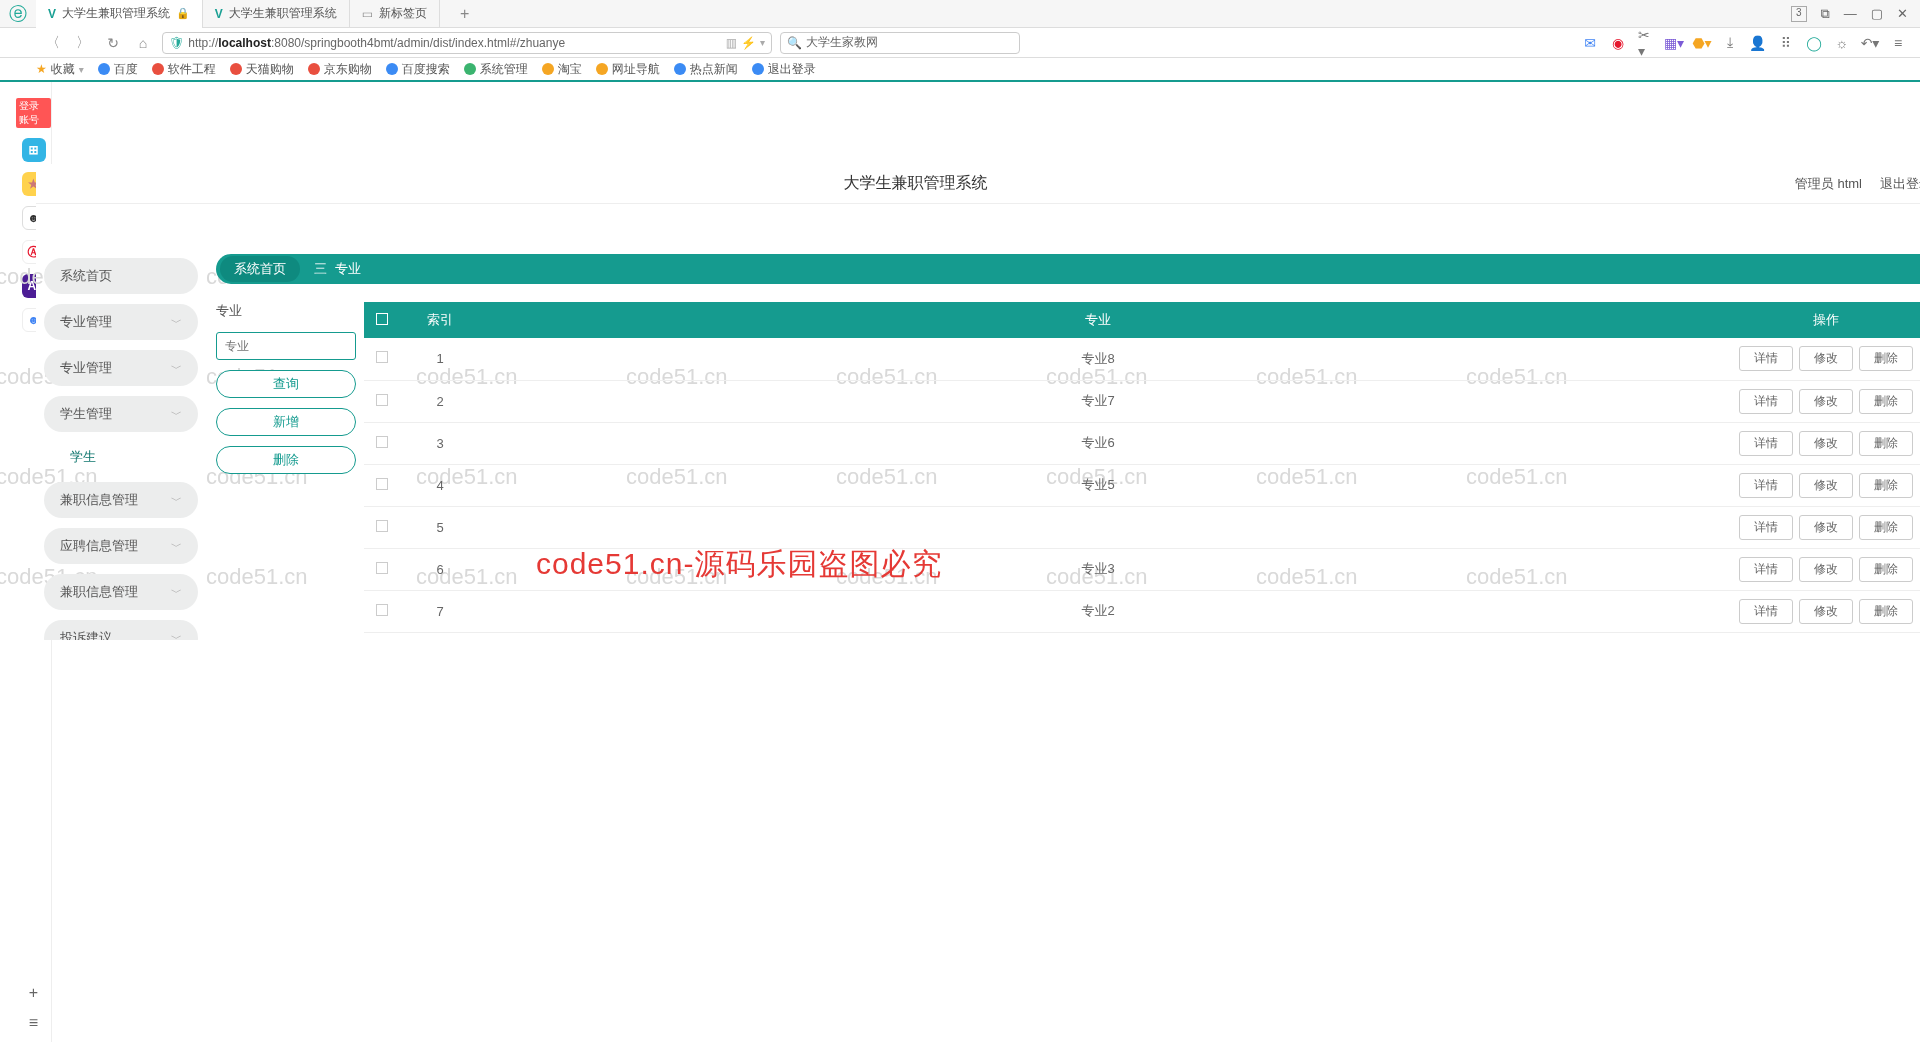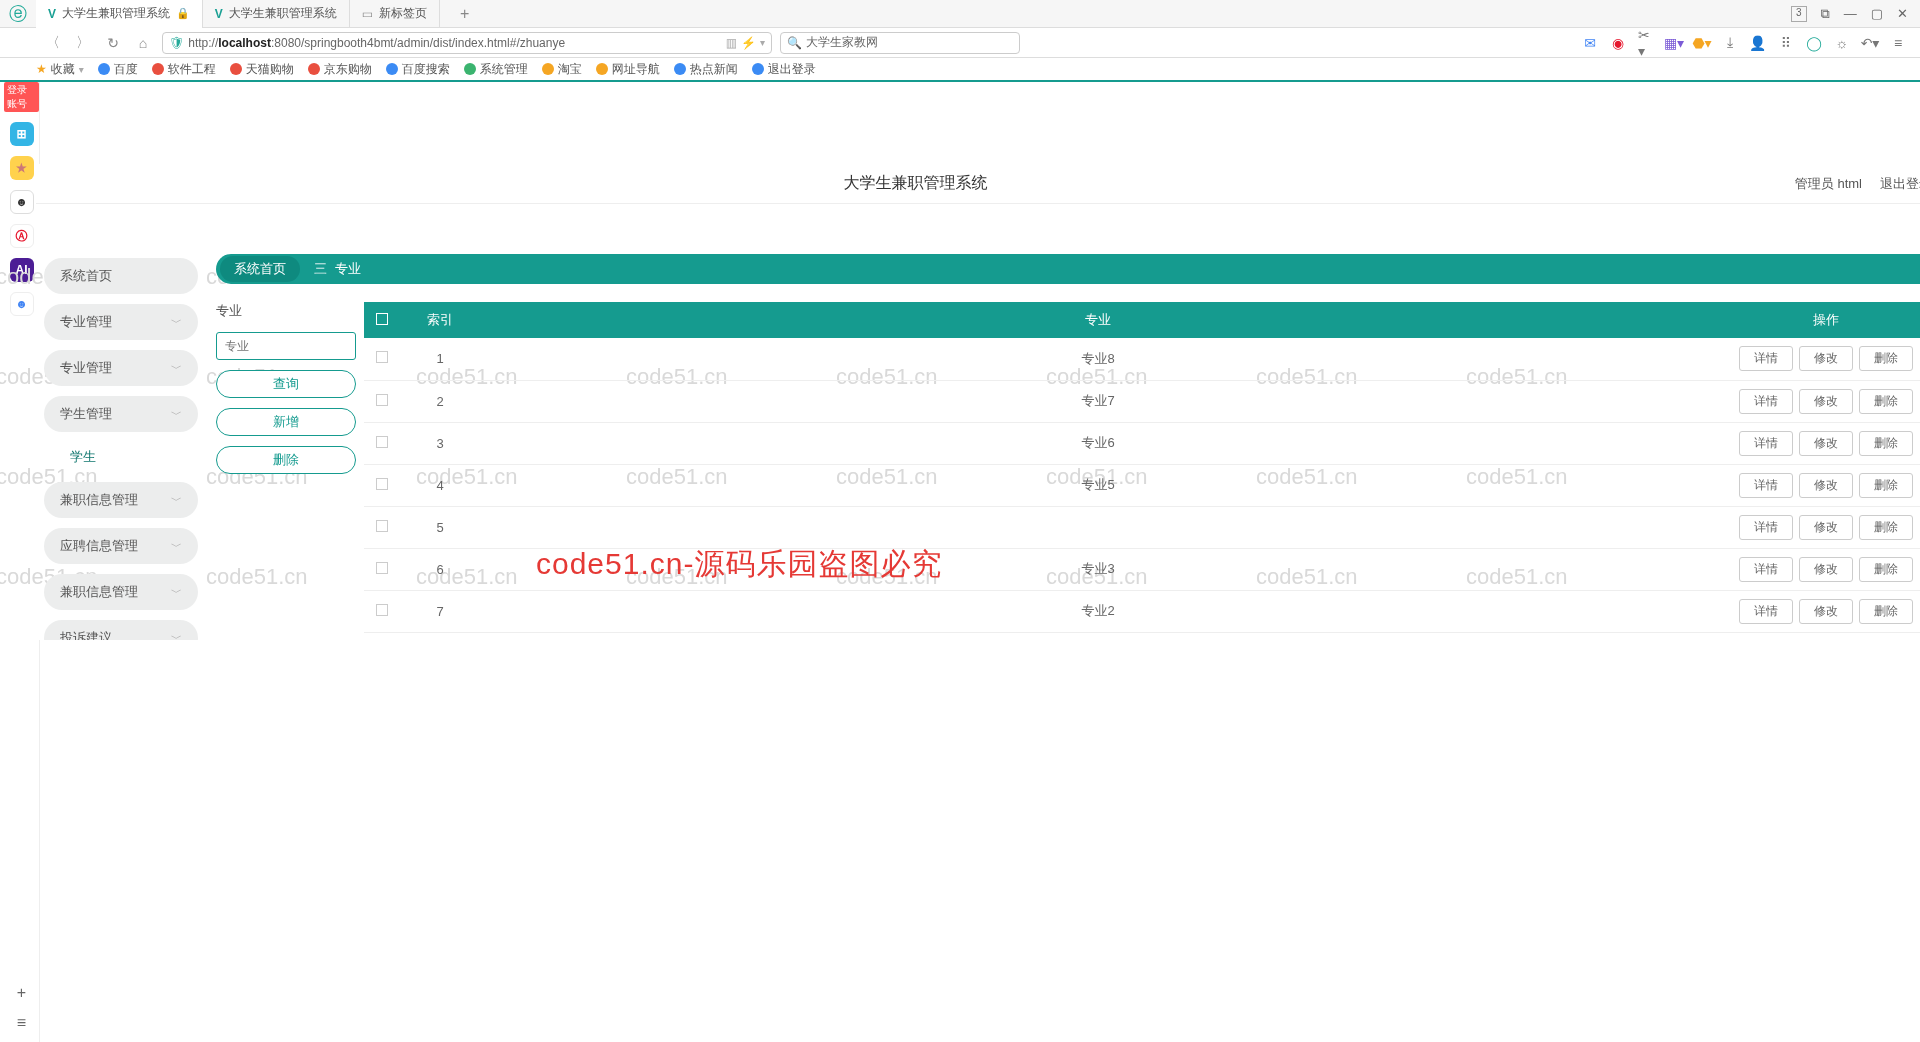--- a/index.html
+++ b/index.html
@@ -26,21 +26,21 @@
 .search-bar { flex: 0 0 240px; height: 22px; border: 1px solid #ccc; border-radius: 4px; display: flex; align-items: center; padding: 0 6px; font-size: 12px; color: #666; gap: 4px; }
 .right-icons { margin-left: auto; display: flex; gap: 12px; padding-right: 8px; color: #777; font-size: 14px; align-items: center; }
 .ri { width: 16px; height: 16px; display: inline-flex; align-items: center; justify-content: center; }
 
 .bm-row { height: 24px; background: #fff; display: flex; align-items: center; padding: 0 8px 0 36px; gap: 14px; font-size: 12px; border-bottom: 2px solid #159b8f; }
 .bm-item { display: flex; align-items: center; gap: 4px; color: #555; }
 .bm-star { color: #f5a623; }
 .bm-dot { width: 12px; height: 12px; border-radius: 50%; display: inline-block; }
 
 
-.left-rail { position: absolute; left: 4px; top: 82px; bottom: 0; width: 36px; background: #fff; border-right: 1px solid #eee; display: flex; flex-direction: column; align-items: center; padding-top: 0; gap: 10px; }
+.left-rail { position: absolute; left: 16px; top: 82px; bottom: 0; width: 36px; background: #fff; border-right: 1px solid #eee; display: flex; flex-direction: column; align-items: center; padding-top: 16px; gap: 10px; }
 .rail-badge { background: #f55; color: #fff; font-size: 10px; padding: 1px 3px; border-radius: 2px; }
 .rail-ic { width: 24px; height: 24px; border-radius: 6px; display: flex; align-items: center; justify-content: center; color: #fff; font-size: 12px; font-weight: bold; }
 .rail-bottom { margin-top: auto; padding-bottom: 10px; display: flex; flex-direction: column; gap: 12px; color: #666; font-size: 16px; align-items: center; }
 
 
 .app { position: absolute; left: 36px; right: 0; top: 82px; bottom: 0; background: #fff; }
 .app-header { height: 40px; display: flex; align-items: center; border-bottom: 1px solid #eee; }
 .app-title { flex: 1; text-align: center; font-size: 16px; font-weight: 500; color: #333; }
 .app-user { display: flex; gap: 18px; padding-right: 24px; font-size: 13px; color: #555; }
 

